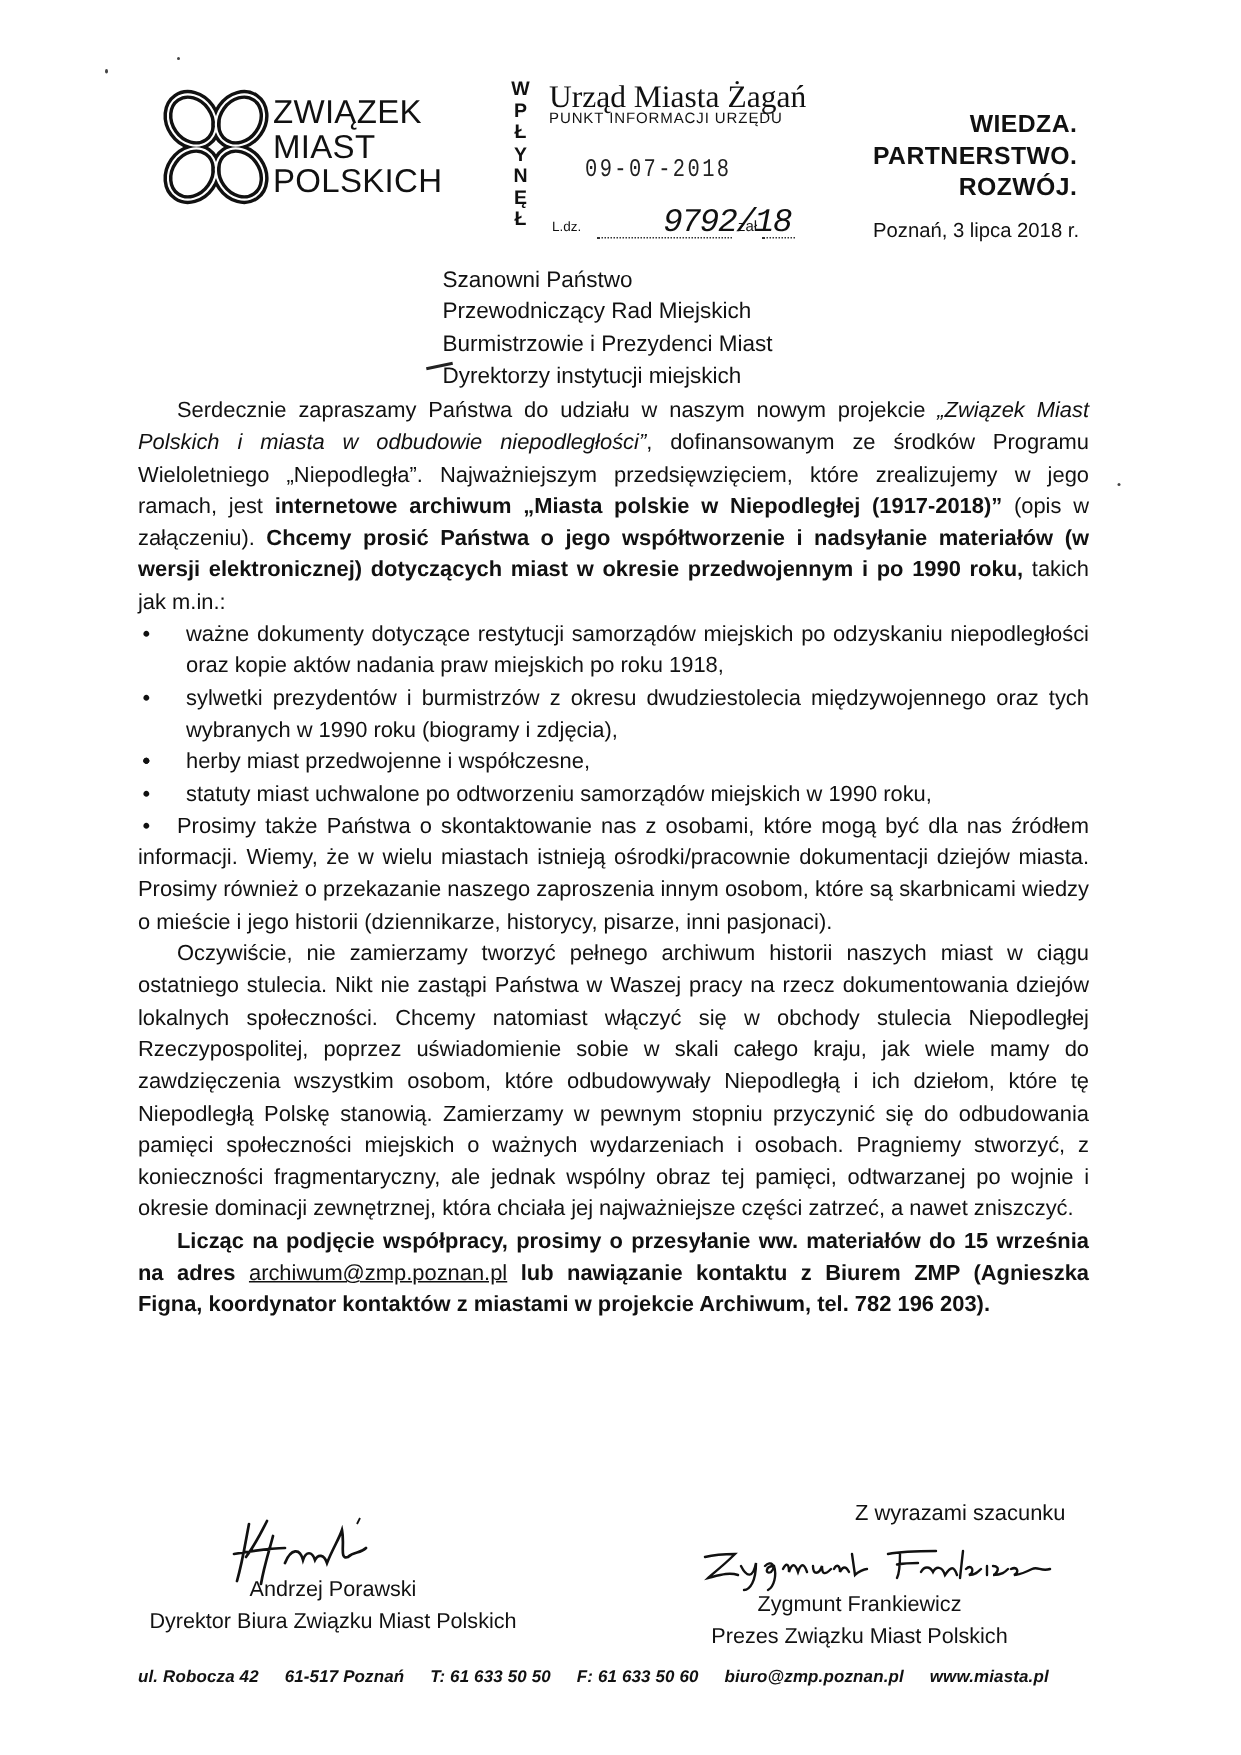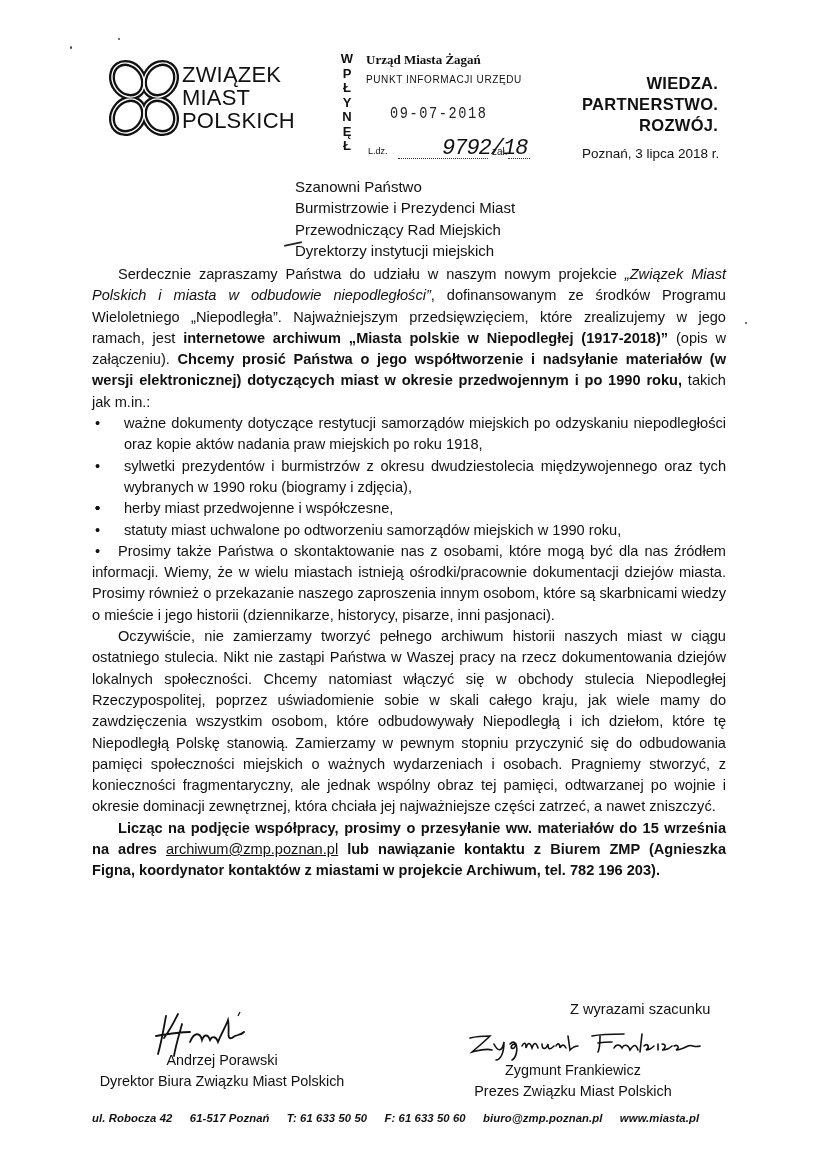--- a/index.html
+++ b/index.html
@@ -8,21 +8,21 @@
   .sans { font-family: "Liberation Sans", "DejaVu Sans", sans-serif; }
   .serif { font-family: "Liberation Serif", "DejaVu Serif", serif; }
 
   
   #logo { left: 108px; top: 58px; width: 72px; height: 80px; }
   #org-name { left: 182px; top: 63px; font-size: 22px; line-height: 23px; letter-spacing: 0.2px; color: #111; }
   #org-name div { white-space: nowrap; }
 
   
   #stamp-vert { left: 340px; top: 52px; width: 14px; font-size: 13px; font-weight: bold; line-height: 14.5px; text-align: center; }
-  #stamp-title { left: 366px; top: 52px; font-size: 13px; font-weight: bold; white-space: nowrap; }
+  #stamp-title { left: 366px; top: 52px; font-size: 21px; font-weight: normal; white-space: nowrap; }
   #stamp-sub { left: 366px; top: 74px; font-size: 10px; letter-spacing: 0.6px; white-space: nowrap; }
   #stamp-date { left: 390px; top: 104px; font-size: 17px; letter-spacing: 2px; transform: scaleX(0.8); transform-origin: left; white-space: nowrap; font-family: "Liberation Mono", "DejaVu Sans Mono", monospace; color: #222; }
   #stamp-lz { left: 368px; top: 146px; font-size: 9px; white-space: nowrap; }
   #stamp-regnum { left: 398px; top: 136px; font-size: 22px; font-style: italic; white-space: nowrap; letter-spacing: -1px; font-family: Liberation Mono, monospace; margin-left: 44px; }
   #stamp-dots { left: 398px; top: 158px; width: 90px; border-bottom: 1px dotted #333; }
   #stamp-zal { left: 492px; top: 146px; font-size: 10px; white-space: nowrap; }
   #stamp-zal-dots { left: 508px; top: 158px; width: 22px; border-bottom: 1px dotted #333; }
 
   
   #motto { left: 582px; top: 73px; font-size: 16.5px; font-weight: bold; line-height: 21px; letter-spacing: 0.3px; }
@@ -106,22 +106,22 @@
 
 <div id="motto" class="abs sans">
   <div>WIEDZA.</div>
   <div>PARTNERSTWO.</div>
   <div>ROZWÓJ.</div>
 </div>
 <div id="place-date" class="abs sans">Poznań, 3 lipca 2018 r.</div>
 
 <div id="addressees" class="abs sans">
   <div>Szanowni Państwo</div>
+  <div>Przewodniczący Rad Miejskich</div>
   <div>Burmistrzowie i Prezydenci Miast</div>
-  <div>Przewodniczący Rad Miejskich</div>
   <div>Dyrektorzy instytucji miejskich</div>
 </div>
 <div id="strike-mark" class="abs"></div>
 
 <div id="body" class="abs sans">
   <p><span>Serdecznie zapraszamy Państwa do udziału w naszym nowym projekcie </span><span class="i">„Związek Miast Polskich i miasta w odbudowie niepodległości”</span><span>, dofinansowanym ze środków Programu Wieloletniego „Niepodległa”. Najważniejszym przedsięwzięciem, które zrealizujemy w jego ramach, jest </span><span class="b">internetowe archiwum „Miasta polskie w Niepodległej (1917-2018)”</span><span> (opis w załączeniu). </span><span class="b">Chcemy prosić Państwa o jego współtworzenie i nadsyłanie materiałów (w wersji elektronicznej) dotyczących miast w okresie przedwojennym i po 1990 roku,</span><span> takich jak m.in.:</span></p>
   <ul>
     <li><span class="bullet">•</span><span>ważne dokumenty dotyczące restytucji samorządów miejskich po odzyskaniu niepodległości oraz kopie aktów nadania praw miejskich po roku 1918,</span></li>
     <li><span class="bullet">•</span><span>sylwetki prezydentów i burmistrzów z okresu dwudziestolecia międzywojennego oraz tych wybranych w 1990 roku (biogramy i zdjęcia),</span></li>
     <li><span class="bullet">•</span></li>

